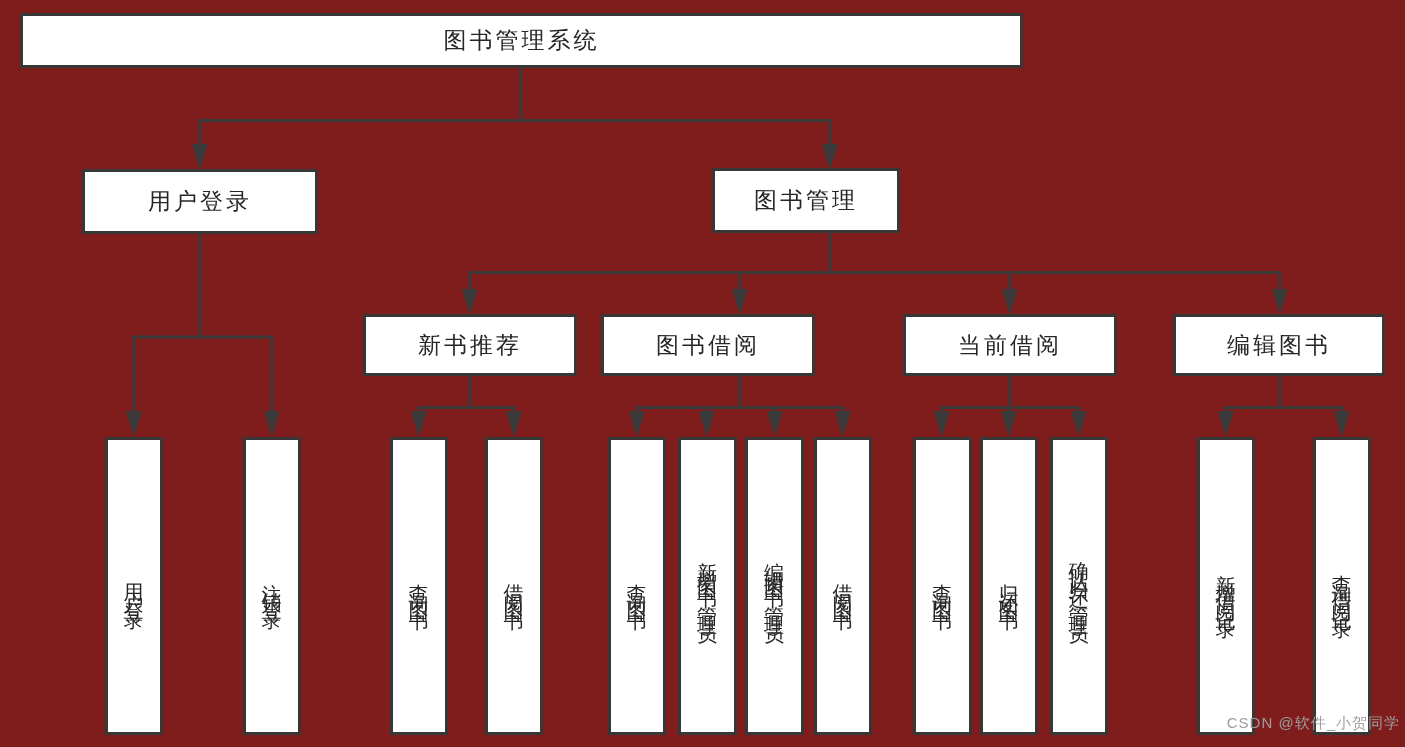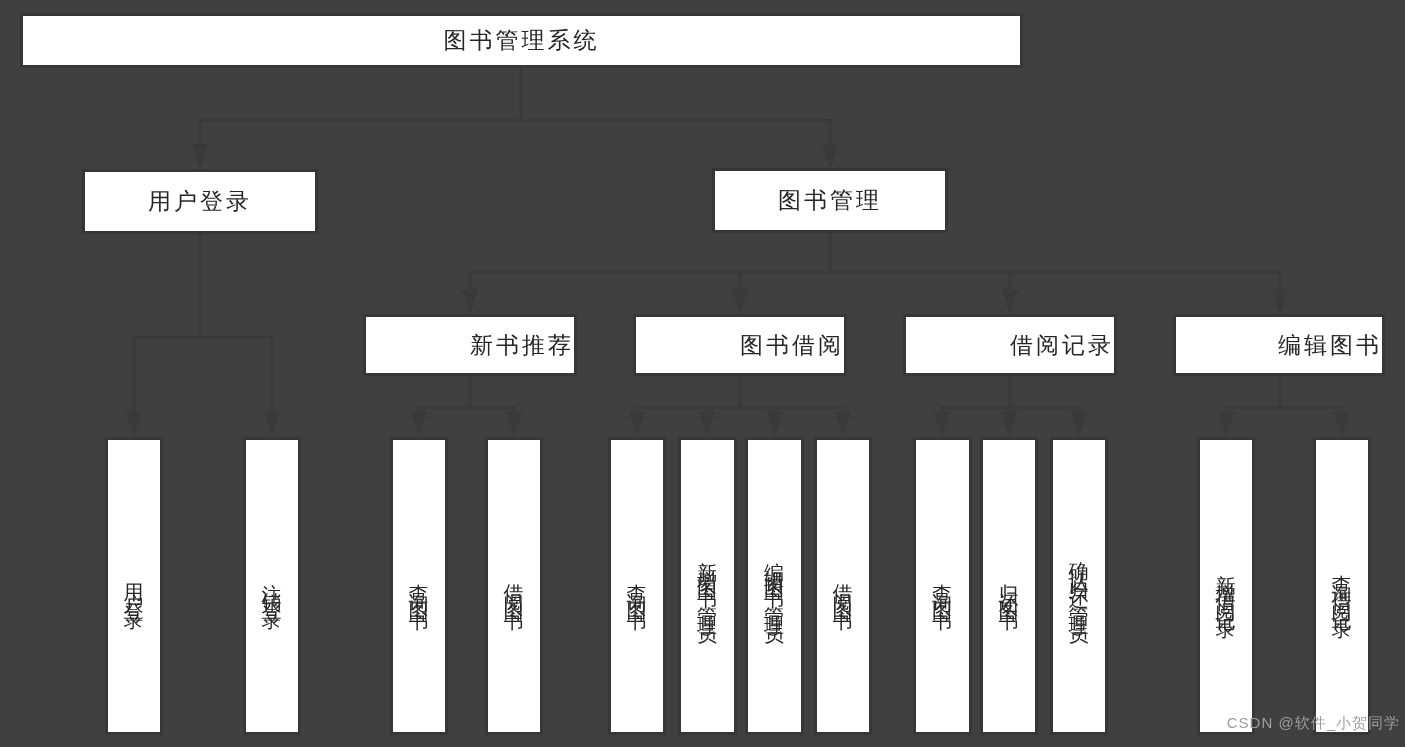--- a/index.html
+++ b/index.html
@@ -1,41 +1,41 @@
 <!DOCTYPE html>
 <html><head>
 <meta charset="utf-8">
 <style>
   html,body{margin:0;padding:0;background:#ffffff;}
   .stage{
     position:relative;
     width:1405px;height:747px;
-    background:#404040;
+    background:#7f1d1d;
     font-family:"Liberation Sans",sans-serif;
     color:#262626;
     overflow:hidden;
   }
   .wires{position:absolute;left:0;top:0;width:1405px;height:747px;}
   .wires line{stroke:#3a3a3a;stroke-width:3;}
   .wires polygon{fill:#3a3a3a;}
   .node{
     position:absolute;
     box-sizing:border-box;
     border:3px solid #373737;
     background:#ffffff;
     display:flex;align-items:center;justify-content:center;
     text-align:center;
   }
   .h-node{font-size:23px;letter-spacing:3px;line-height:1;white-space:nowrap;}
   .root{left:20px;top:13px;width:1003px;height:55px;}
   .lvl2a{left:82px;top:169px;width:236px;height:65px;}
-  .lvl2b{left:712px;top:168px;width:236px;height:65px;}
-  .lvl3{top:314px;height:62px;width:214px;justify-content:flex-end;}
+  .lvl2b{left:712px;top:168px;width:188px;height:65px;}
+  .lvl3{top:314px;height:62px;width:214px;}
   .l3a{left:363px;}
-  .l3b{left:633px;}
+  .l3b{left:601px;}
   .l3c{left:903px;}
   .l3d{left:1173px;width:212px;}
   .leaf{top:437px;width:58px;height:298px;font-size:20px;}
   .leaf .vtext{
     writing-mode:vertical-rl;
     text-orientation:mixed;
     letter-spacing:9px;
     line-height:1;
     white-space:nowrap;
   }
@@ -130,21 +130,21 @@
     <span>图书管理</span>
   </div>
 
   <div class="node h-node lvl3 l3a">
     <span>新书推荐</span>
   </div>
   <div class="node h-node lvl3 l3b">
     <span>图书借阅</span>
   </div>
   <div class="node h-node lvl3 l3c">
-    <span>借阅记录</span>
+    <span>当前借阅</span>
   </div>
   <div class="node h-node lvl3 l3d">
     <span>编辑图书</span>
   </div>
 
   <div class="node leaf p1">
     <span class="vtext">用户登录</span>
   </div>
   <div class="node leaf p2">
     <span class="vtext">注销登录</span>

